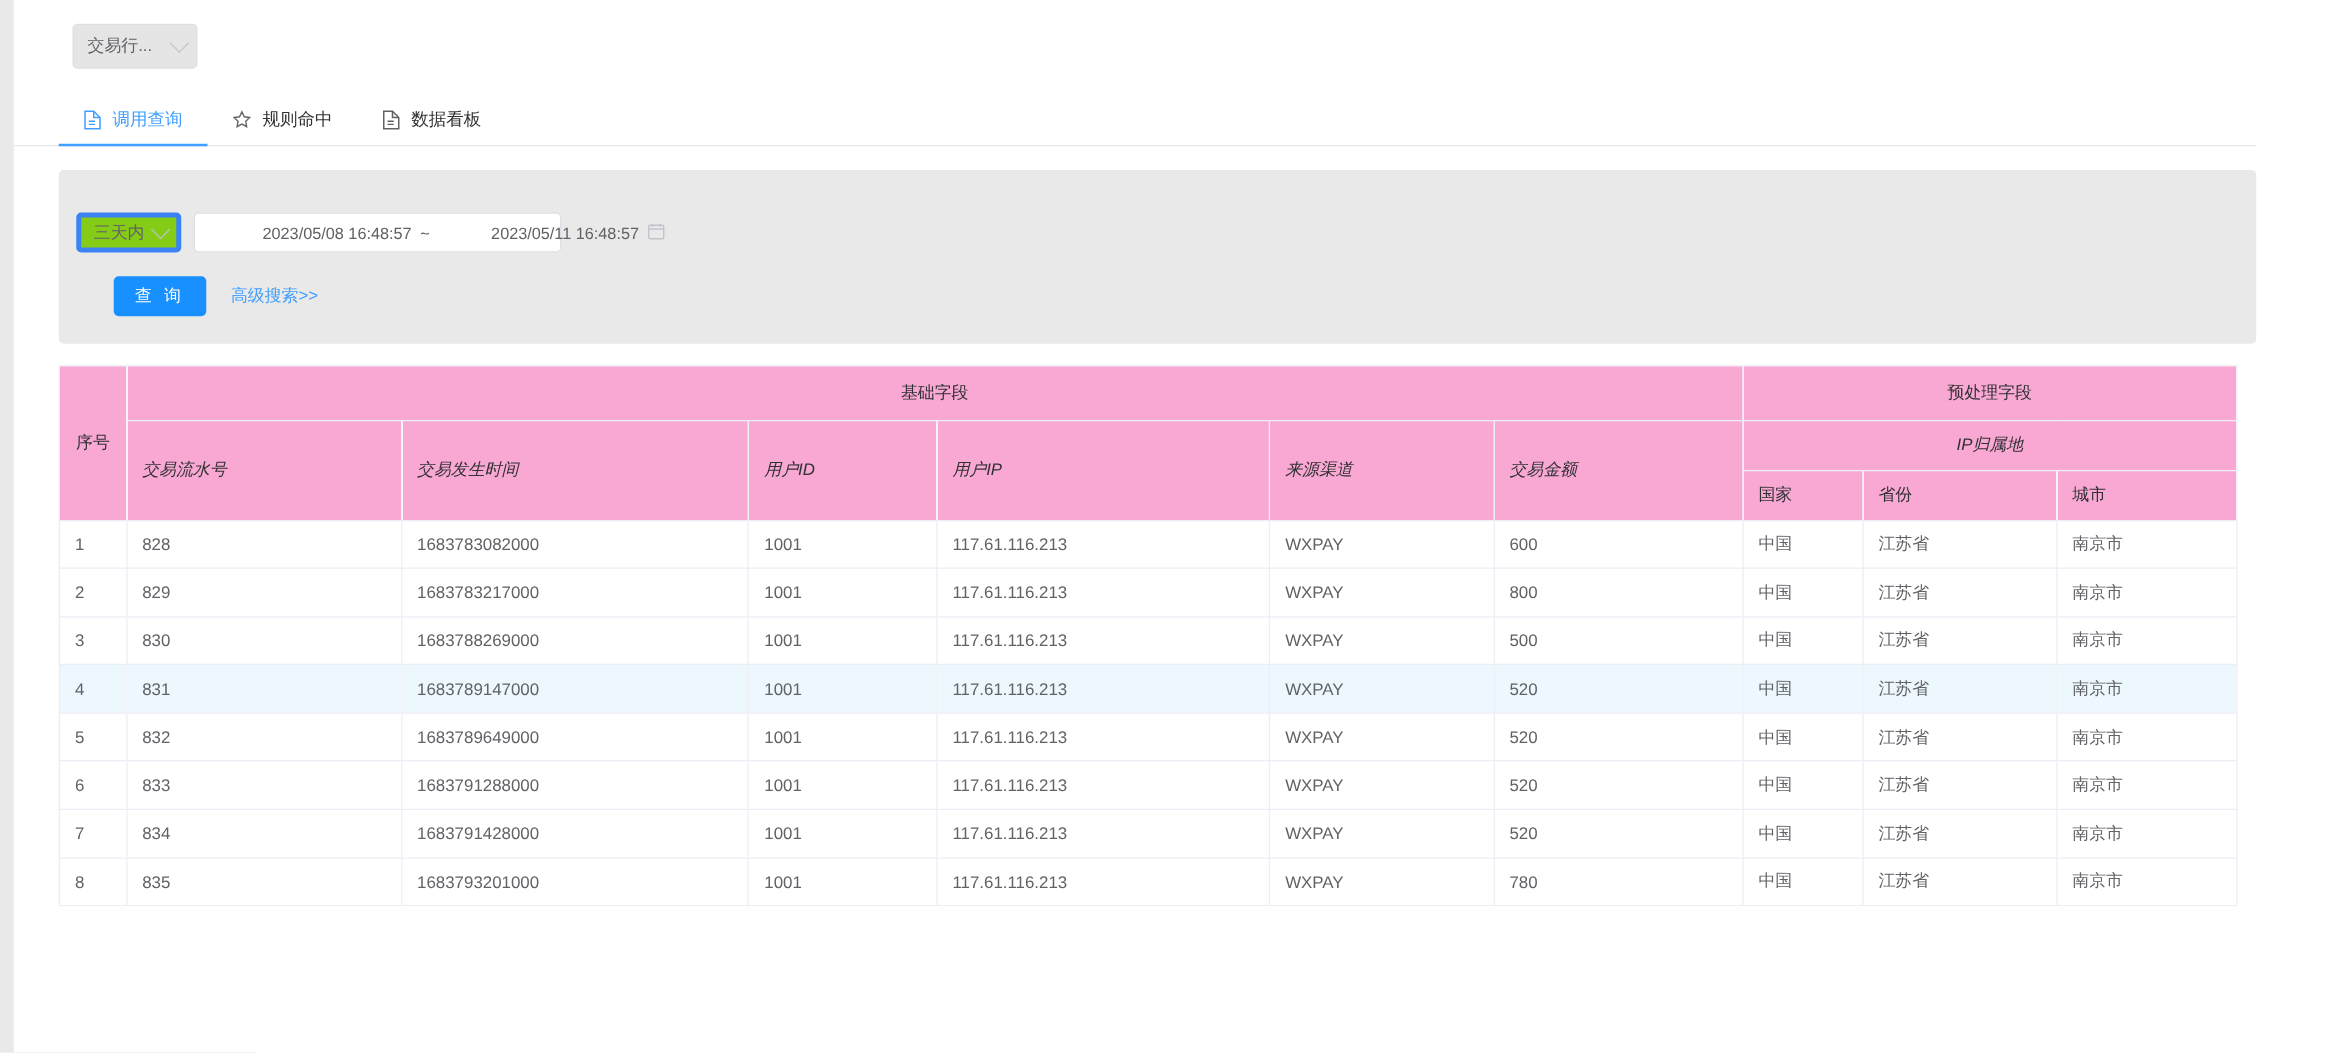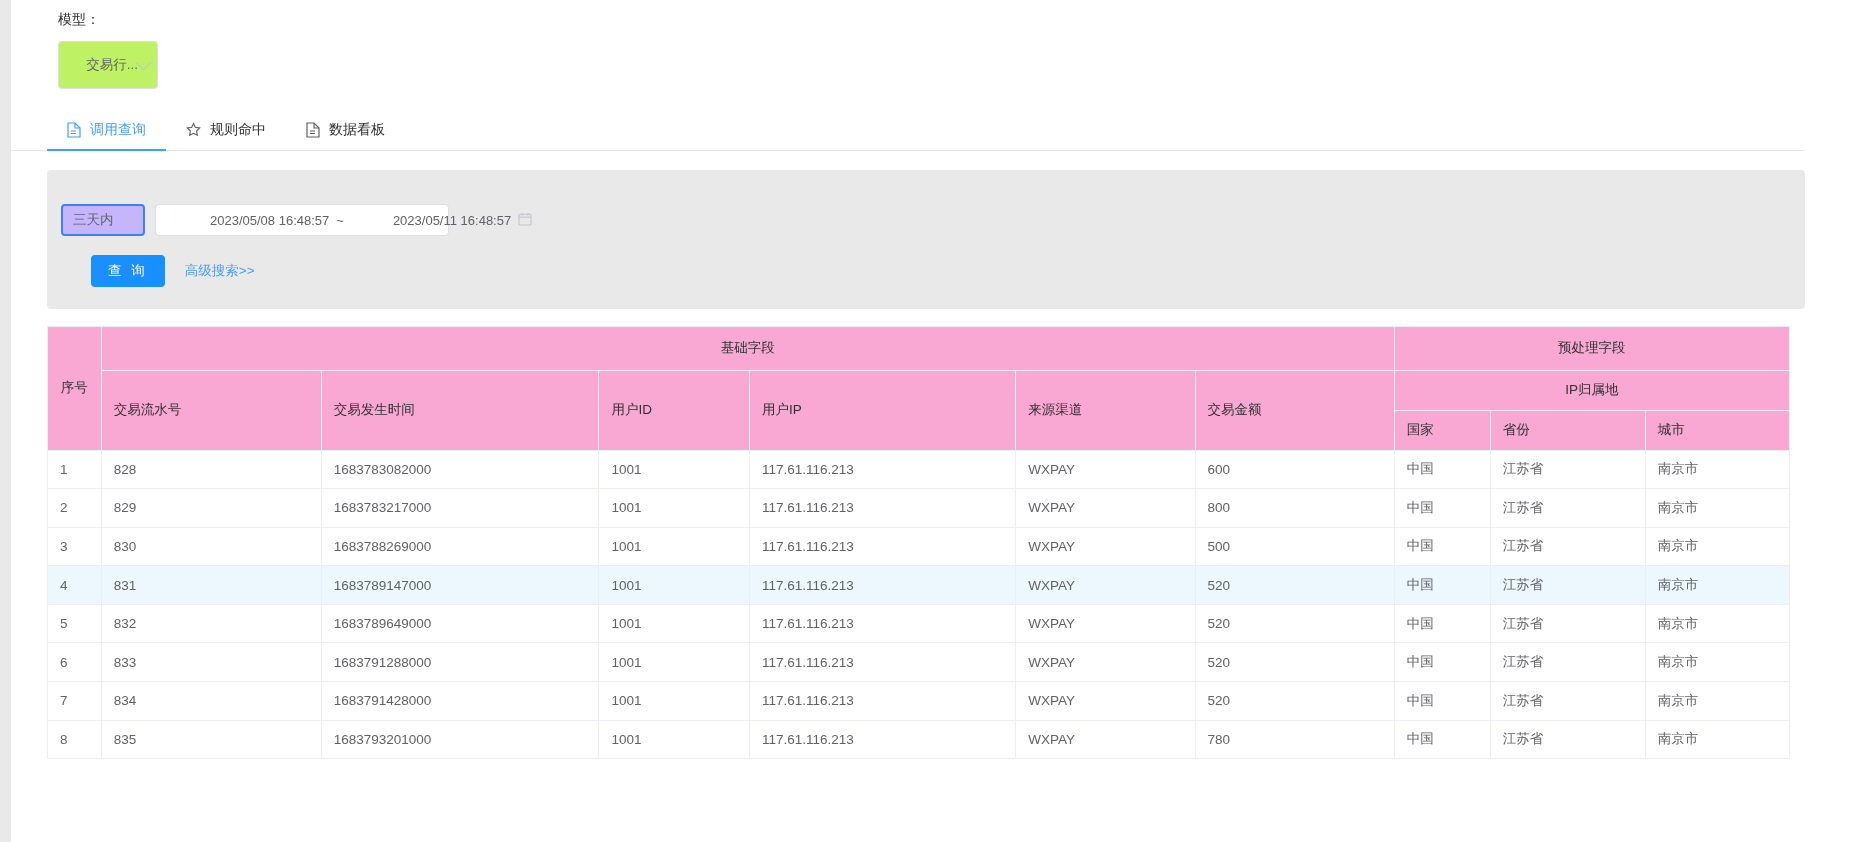--- a/index.html
+++ b/index.html
@@ -21,27 +21,26 @@
     height: 842px;
     position: relative;
     overflow: hidden;
   }
 
   
   .model-block { padding: 8px 0 0 47px; }
   .model-label { font-size: 14px; color: #303133; line-height: 22px; }
   .select-box {
     margin-top: 11px;
-    width: 100px; height: 48px;
+    width: 100px; height: 36px;
     border: 1px solid #dcdfe6; border-radius: 4px;
-    background: #bef264;
+    background: #e5e5e5;
     display: flex; align-items: center;
     padding: 0 8px 0 11px;
     cursor: pointer;
-    text-align: right;
   }
   .select-box .val { flex: 1 1 auto; font-size: 13.5px; color: #606266; white-space: nowrap; overflow: hidden; }
   .caret {
     width: 11px; height: 11px;
     border-right: 1.4px solid #c0c4cc; border-bottom: 1.4px solid #c0c4cc;
     transform: rotate(45deg) translate(-2px,-2px);
     flex: 0 0 auto;
   }
 
   
@@ -70,21 +69,21 @@
   .search-panel {
     margin: 19px 62px 0 36px;
     background: #e9e9e9;
     border-radius: 4px;
     padding: 22px 0 22px 14px;
   }
   .field-label { font-size: 13.5px; color: #303133; margin-left: 1px; }
   .field-row { display: flex; align-items: center; gap: 10px; margin-top: 12px; }
   .sel-small {
     width: 84px; height: 32px;
-    border: 2px solid #3b82f6; border-radius: 4px; background: #c4b5fd;
+    border: 4px solid #3b82f6; border-radius: 4px; background: #84cc16;
     display: flex; align-items: center; padding: 0 7px 0 10px; cursor: pointer;
   }
   .sel-small .val { flex: 1 1 auto; font-size: 13.5px; color: #606266; }
   .date-range {
     width: 294px; height: 32px;
     border: 1px solid #dcdfe6; border-radius: 4px; background: #fff;
     display: flex; align-items: center; padding: 0 10px 0 12px; gap: 7px;
     cursor: pointer;
   }
   .date-range .dt { font-size: 13px; color: #606266; white-space: nowrap; margin-left: 42px; }
@@ -118,37 +117,36 @@
     padding: 0 12px;
     text-align: left;
     vertical-align: middle;
     overflow: hidden;
     white-space: nowrap;
   }
   table.grid th { background: #f9a8d4; color: #303133; }
   table.grid th.ctr { text-align: center; }
   table.grid th:last-child, table.grid td:last-child { border-right: none; margin-left: 12px; }
   table.grid th.h1 { height: 43px; }
-  table.grid th.h2 { height: 40px; }
+  table.grid th.h2 { height: 40px; font-style: italic; }
   table.grid th.h3 { height: 40px; }
   table.grid th.seq { height: 123px; vertical-align: middle; }
   table.grid td { height: 38.6px; }
   tr.row-hl td { background: #ecf8fe; }
 </style>
 </head>
 <body>
 
 <div id="app">
 
   <div class="left-rail"></div>
 
   <div class="page">
 
     <div class="model-block">
-      <div class="model-label">模型：</div>
       <div class="select-box">
         <span class="val">交易行...</span>
         <span class="caret"></span>
       </div>
     </div>
 
     <div class="tabs">
       <div class="tab active">
         <span>
           <svg width="14" height="16" viewBox="0 0 14 16" fill="none">

